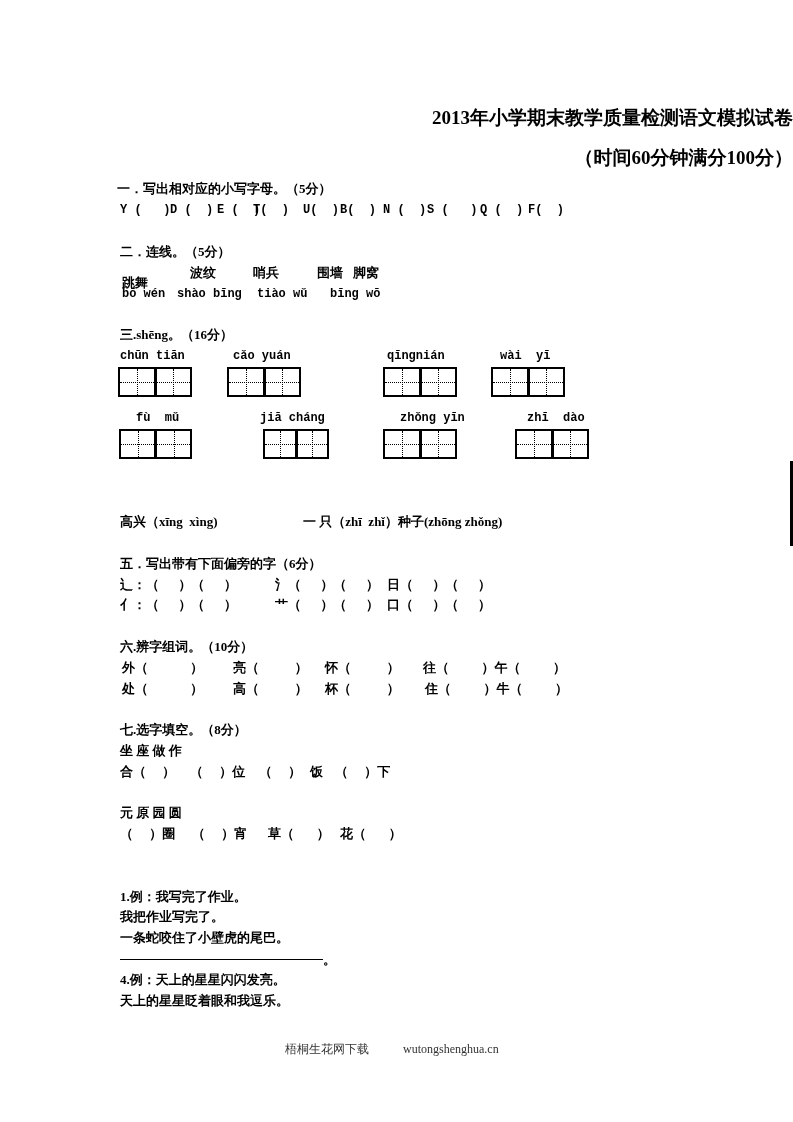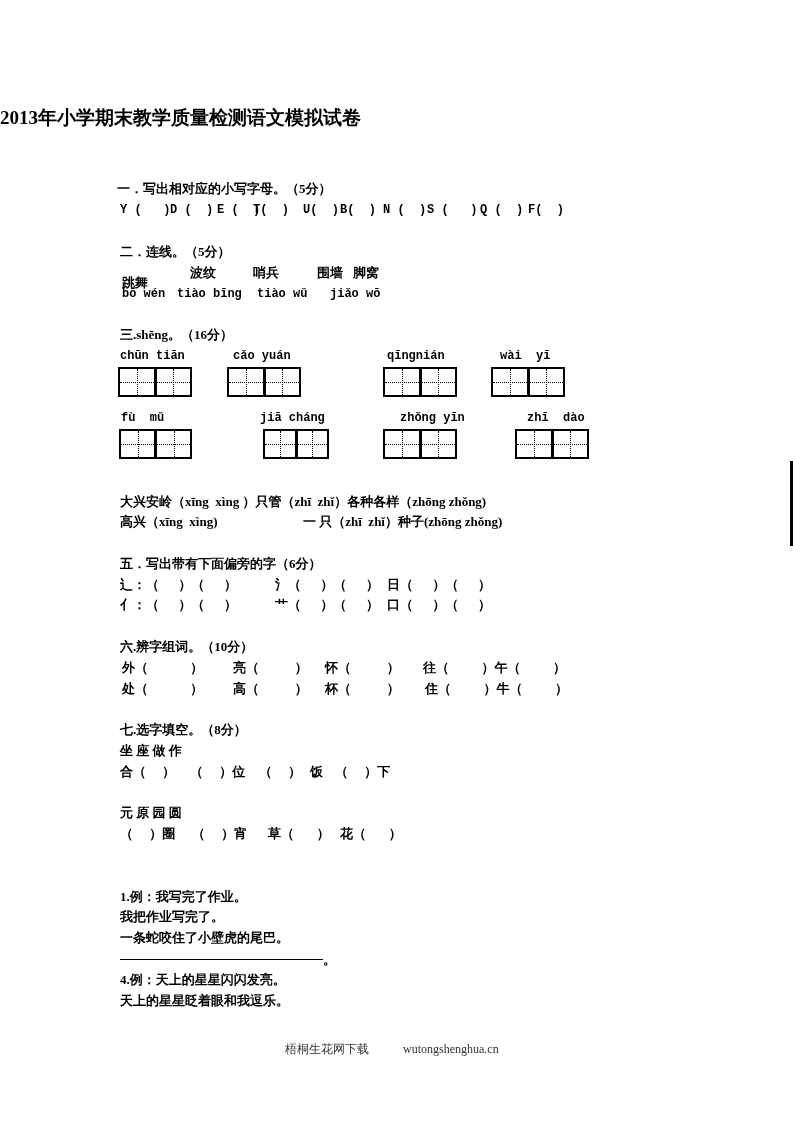--- a/index.html
+++ b/index.html
@@ -1,58 +1,59 @@
 <!DOCTYPE html>
 <html><head>
 <meta charset="utf-8">
 <style>
   html, body { margin:0; padding:0; background:#ffffff; }
   .page { position:relative; width:793px; height:1122px; background:#ffffff; overflow:hidden;
           font-family:"Liberation Serif", "DejaVu Serif", serif; color:#000; }
   .ln { position:absolute; height:16px; line-height:16px; font-size:13px; font-weight:bold; white-space:pre; }
   .mono { font-family:"Liberation Mono", "DejaVu Sans Mono", monospace; font-size:12px; }
-  .title { left:0; width:793px; text-align:left; font-size:19px; height:22px; line-height:22px; }
+  .title { left:0; width:793px; text-align:right; font-size:19px; height:22px; line-height:22px; }
   .box { position:absolute; height:30px; border:2px solid #000; box-sizing:border-box; display:flex; }
   .cell { flex:1; position:relative; }
   .cell + .cell { border-left:3px solid #000; }
   .cell::before { content:""; position:absolute; left:0; right:0; top:50%; border-top:1px dotted #000; }
   .cell::after { content:""; position:absolute; top:0; bottom:0; left:50%; border-left:1px dotted #000; }
   .underline { position:absolute; height:0; border-top:1px solid #000; }
   .footer { position:absolute; top:1041px; height:16px; line-height:16px; font-size:12px; color:#333; white-space:pre; font-weight:normal; }
   .vbar { position:absolute; left:790px; top:461px; width:3px; height:85px; background:#000; }
 </style>
 </head>
 <body>
 
 <div class="page">
 
   <div class="ln title" style="top:107px">2013年小学期末教学质量检测语文模拟试卷</div>
+  <div class="ln title" style="top:147px">（时间60分钟满分100分）</div>
 
   <div class="ln" style="left:117px; top:181px">一．写出相对应的小写字母。（5分）</div>
   <div class="ln mono" style="left:120px; top:202px">Y (   )</div>
   <div class="ln mono" style="left:170px; top:202px">D (  )</div>
   <div class="ln mono" style="left:217px; top:202px">E (  )</div>
   <div class="ln mono" style="left:253px; top:202px">T(  )</div>
   <div class="ln mono" style="left:303px; top:202px">U(  )</div>
   <div class="ln mono" style="left:340px; top:202px">B(  )</div>
   <div class="ln mono" style="left:383px; top:202px">N (  )</div>
   <div class="ln mono" style="left:427px; top:202px">S (   )</div>
   <div class="ln mono" style="left:480px; top:202px">Q (  )</div>
   <div class="ln mono" style="left:528px; top:202px">F(  )</div>
 
   <div class="ln" style="left:120px; top:244px">二．连线。（5分）</div>
   <div class="ln" style="left:122px; top:275px">跳舞</div>
   <div class="ln" style="left:190px; top:265px">波纹</div>
   <div class="ln" style="left:253px; top:265px">哨兵</div>
   <div class="ln" style="left:317px; top:265px">围墙</div>
   <div class="ln" style="left:353px; top:265px">脚窝</div>
   <div class="ln mono" style="left:122px; top:286px">bō wén</div>
-  <div class="ln mono" style="left:177px; top:286px">tiào bīng</div>
+  <div class="ln mono" style="left:177px; top:286px">shào bīng</div>
   <div class="ln mono" style="left:257px; top:286px">tiào wǔ</div>
-  <div class="ln mono" style="left:330px; top:286px">jiǎo wō</div>
+  <div class="ln mono" style="left:330px; top:286px">bīng wō</div>
 
   <div class="ln" style="left:120px; top:327px">三.shēng。（16分）</div>
   <div class="ln mono" style="left:120px; top:348px">chūn tiān</div>
   <div class="ln mono" style="left:233px; top:348px">cǎo yuán</div>
   <div class="ln mono" style="left:387px; top:348px">qīngnián</div>
   <div class="ln mono" style="left:500px; top:348px">wài  yī</div>
 
   <div class="box" style="left:118px; top:367px; width:74px">
       <div class="cell"></div>
       <div class="cell"></div>
@@ -63,21 +64,21 @@
     </div>
   <div class="box" style="left:383px; top:367px; width:74px">
       <div class="cell"></div>
       <div class="cell"></div>
     </div>
   <div class="box" style="left:491px; top:367px; width:74px">
       <div class="cell"></div>
       <div class="cell"></div>
     </div>
 
-  <div class="ln mono" style="left:121px; top:410px">fù  mǔ</div>
+  <div class="ln mono" style="left:136px; top:410px">fù  mǔ</div>
   <div class="ln mono" style="left:260px; top:410px">jiā cháng</div>
   <div class="ln mono" style="left:400px; top:410px">zhǒng yīn</div>
   <div class="ln mono" style="left:527px; top:410px">zhī  dào</div>
 
   <div class="box" style="left:119px; top:429px; width:73px">
       <div class="cell"></div>
       <div class="cell"></div>
     </div>
   <div class="box" style="left:263px; top:429px; width:66px">
       <div class="cell"></div>
@@ -85,21 +86,20 @@
     </div>
   <div class="box" style="left:383px; top:429px; width:74px">
       <div class="cell"></div>
       <div class="cell"></div>
     </div>
   <div class="box" style="left:515px; top:429px; width:74px">
       <div class="cell"></div>
       <div class="cell"></div>
     </div>
 
-  <div class="ln" style="left:120px; top:494px">大兴安岭（xīng  xìng ）只管（zhī  zhǐ）各种各样（zhōng zhǒng)</div>
   <div class="ln" style="left:120px; top:514px">高兴（xīng  xìng)</div>
   <div class="ln" style="left:303px; top:514px">一 只（zhī  zhǐ）种子(zhōng zhǒng)</div>
 
   <div class="ln" style="left:120px; top:556px">五．写出带有下面偏旁的字（6分）</div>
   <div class="ln" style="left:120px; top:577px">辶：（      ）（      ）</div>
   <div class="ln" style="left:275px; top:577px">氵（      ）（      ）</div>
   <div class="ln" style="left:387px; top:577px">日（      ）（      ）</div>
   <div class="ln" style="left:120px; top:597px">亻：（      ）（      ）</div>
   <div class="ln" style="left:275px; top:597px">艹（      ）（      ）</div>
   <div class="ln" style="left:387px; top:597px">口（      ）（      ）</div>

